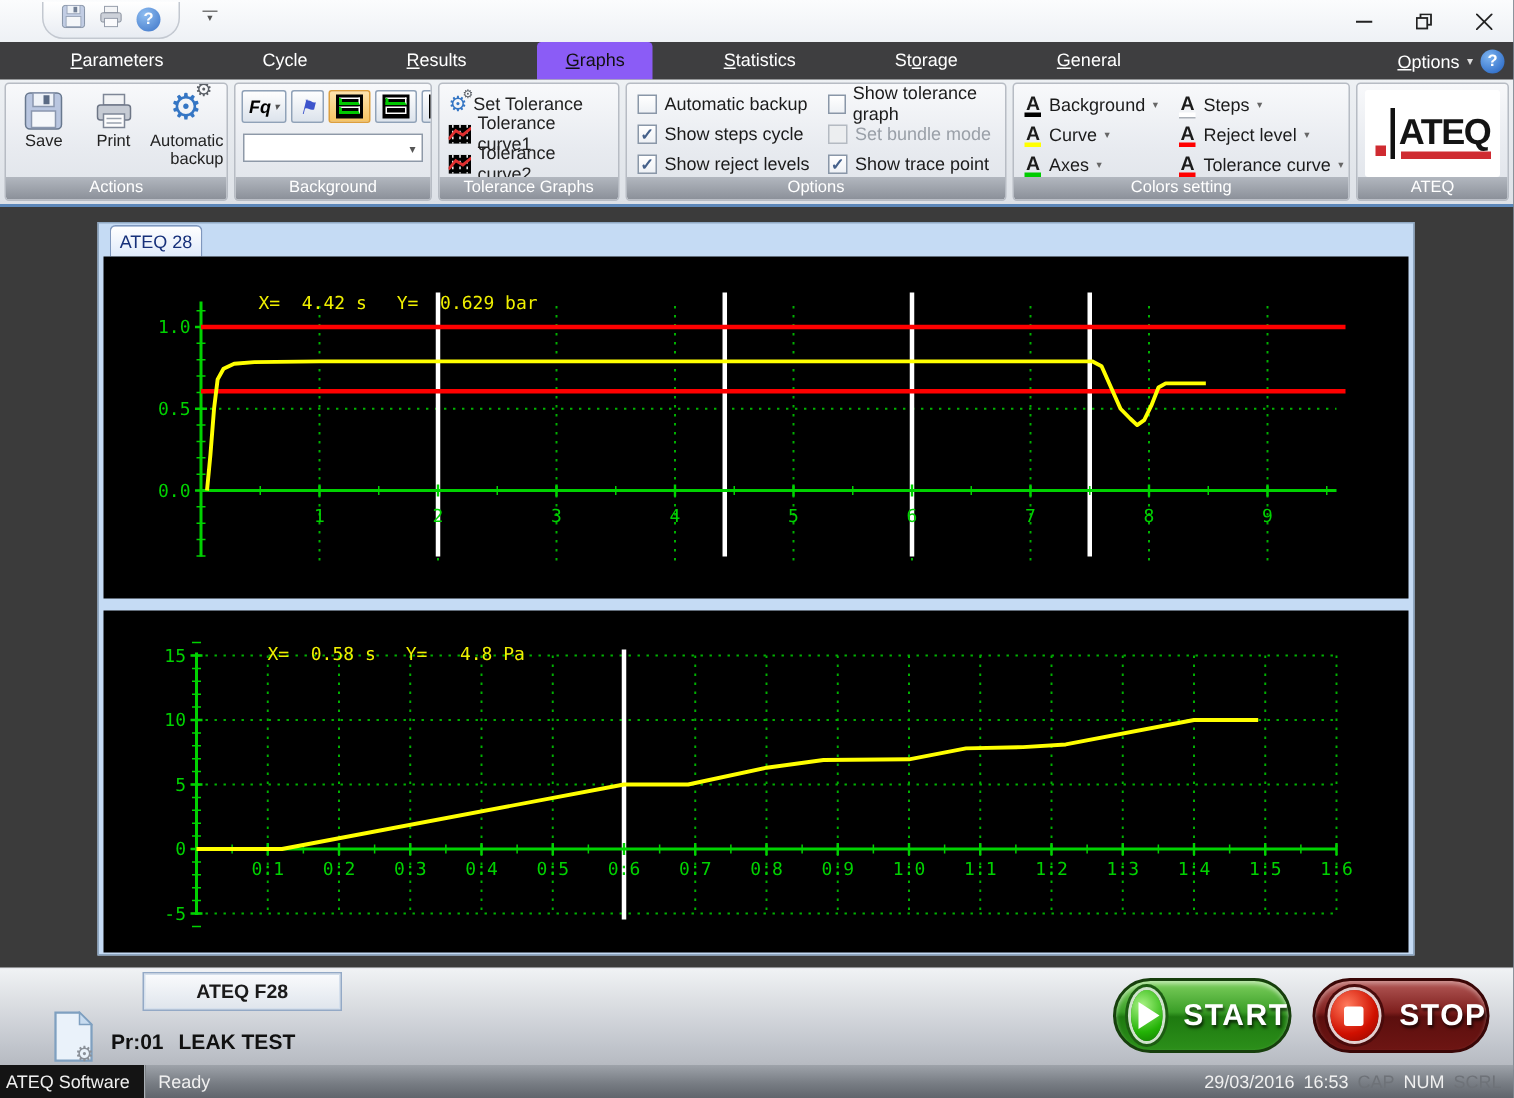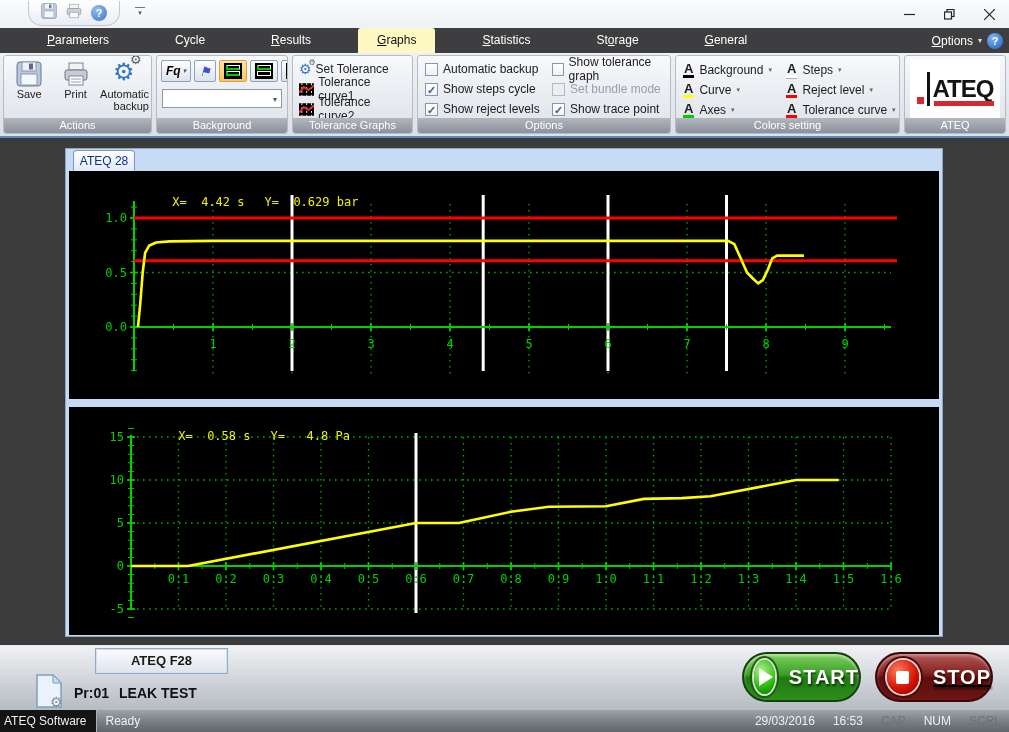--- a/index.html
+++ b/index.html
@@ -20,21 +20,21 @@
     border-top:1px solid #777; color:#555; font-size:7px; line-height:10px; }
   .win-controls { position:absolute; right:0; top:0; display:flex; }
   .win-btn { width:40px; height:28px; display:flex; align-items:center; justify-content:center; }
   .win-btn svg { stroke:#222; stroke-width:1.2; fill:none; }
 
   
   .tabbar { position:absolute; left:0; top:28px; width:100%; height:25px; background:#3e3e40;
     display:flex; align-items:flex-end; }
   .rtab { height:25px; line-height:25px; padding:0 19px; color:#fff; font-size:12px; cursor:default;margin-left:28px; }
   .rtab .key { text-decoration:underline; }
-  .rtab.active { background:#fef9c3; color:#111; border-radius:3px 3px 0 0; }
+  .rtab.active { background:#8b5cf6; color:#111; border-radius:3px 3px 0 0; }
   .tabbar-right { margin-left:auto; display:flex; align-items:center; gap:5px; padding-right:6px; height:25px; }
   .options-lbl { color:#fff; font-size:12px; }
   .options-lbl .key { text-decoration:underline; }
   .tab-caret { color:#ddd; font-size:8px; }
   .tabbar-right .help-circle { opacity:1; }
 
   
   .ribbon { position:absolute; left:0; top:53px; width:100%; height:85px;
     background:linear-gradient(#eef1f4,#dde1e7); border-bottom:2px solid #5d88ba; }
   .group { position:absolute; top:2px; height:79px; border:1px solid #b7bcc4; border-radius:3px;
@@ -120,38 +120,38 @@
   .prog-text { font-weight:bold; font-size:14px; color:#111; display:flex; gap:10px; }
   .big-btn { position:absolute; top:6px; height:50px; border-radius:26px; display:flex;
     align-items:center; gap:14px; padding:0 0 0 10px; }
   .big-btn .btn-label { font-weight:bold; font-size:20px; color:#fff; letter-spacing:1px;
     text-shadow:1px 2px 2px rgba(0,0,0,.65); }
   .start { left:742px; width:119px; border:2px solid #173f0d;
     background:linear-gradient(#7ed05e,#3a9e27 45%,#1e7a10 52%,#2c8f1a);
     box-shadow:inset 0 2px 3px rgba(255,255,255,.5); }
   .stop { left:875px; width:118px; border:2px solid #390707;
     background:linear-gradient(#b45a58,#7e1f1d 45%,#5c0f0e 52%,#6d1513);
-    box-shadow:inset 0 2px 3px rgba(255,255,255,.35);text-decoration:underline; }
+    box-shadow:inset 0 2px 3px rgba(255,255,255,.35); }
   .btn-icon { width:34px; height:34px; border-radius:50%; display:flex; align-items:center; justify-content:center; }
   .start .btn-icon { background:radial-gradient(circle at 35% 30%, #a8f284, #23b306 65%, #117c00);
     box-shadow:0 0 0 2px #cfe3cc, 0 0 0 4px #1d5c12; }
   .tri { width:0; height:0; border-left:14px solid #fff; border-top:9px solid transparent;
     border-bottom:9px solid transparent; margin-left:4px; }
   .stop .btn-icon { background:radial-gradient(circle at 35% 30%, #ff7a5c, #d01000 60%, #8c0500);
     box-shadow:0 0 0 2px #e3cfcf, 0 0 0 4px #4a0b0b; }
   .sq { width:13px; height:13px; background:#fff; border-radius:2px; }
 
   
   .statusbar { position:absolute; left:0; top:710px; width:100%; height:22px;
     background:linear-gradient(#9ea3aa,#787d84 55%,#60656c); display:flex; align-items:center;
     font-size:12px; color:#f0f0f0; }
   .sb-app { height:22px; background:#141414; padding:0 10px 0 4px; line-height:22px;
     border-right:1px solid #aab0b6; }
   .sb-status { padding-left:8px; }
-  .sb-right { margin-left:auto; display:flex; gap:18px; padding-right:8px; }
+  .sb-right { margin-left:auto; display:flex; gap:6px; padding-right:8px; }
   .sb-dim { color:#6e7278; }
 </style>
 </head>
 <body>
 
 <div id="window">
 
   <div class="titlebar">
     <div class="qat">
       <span>

